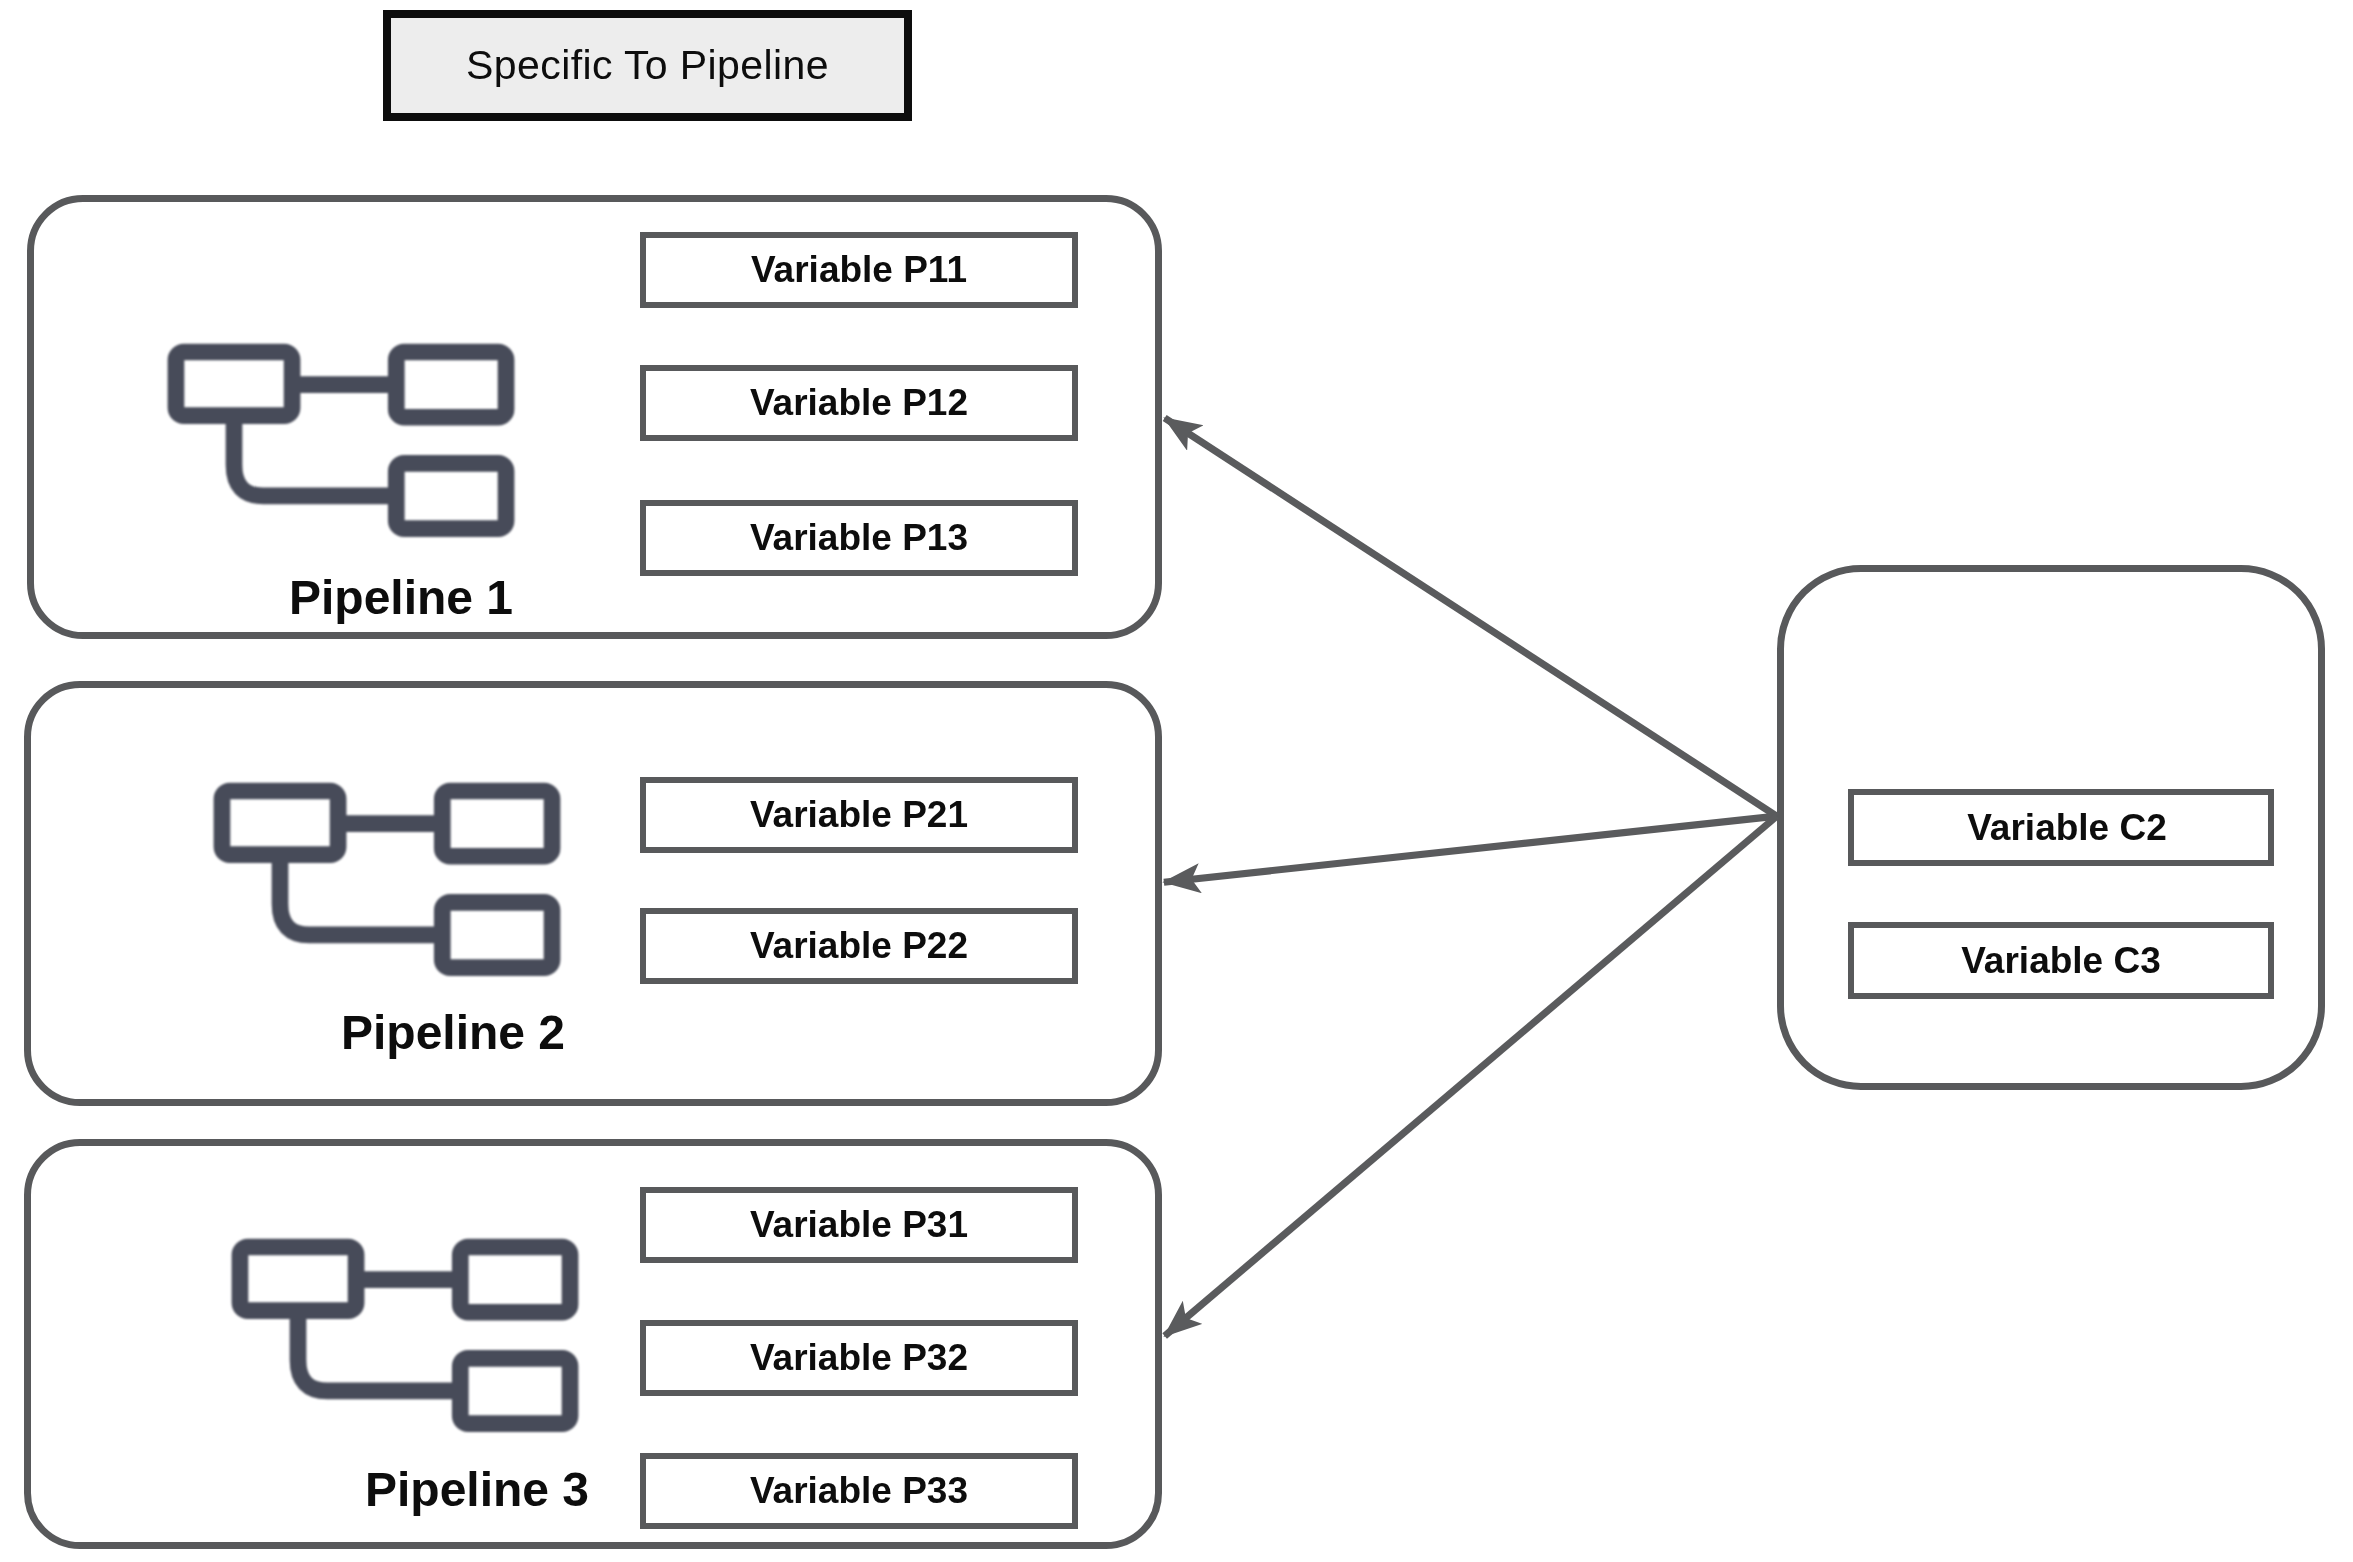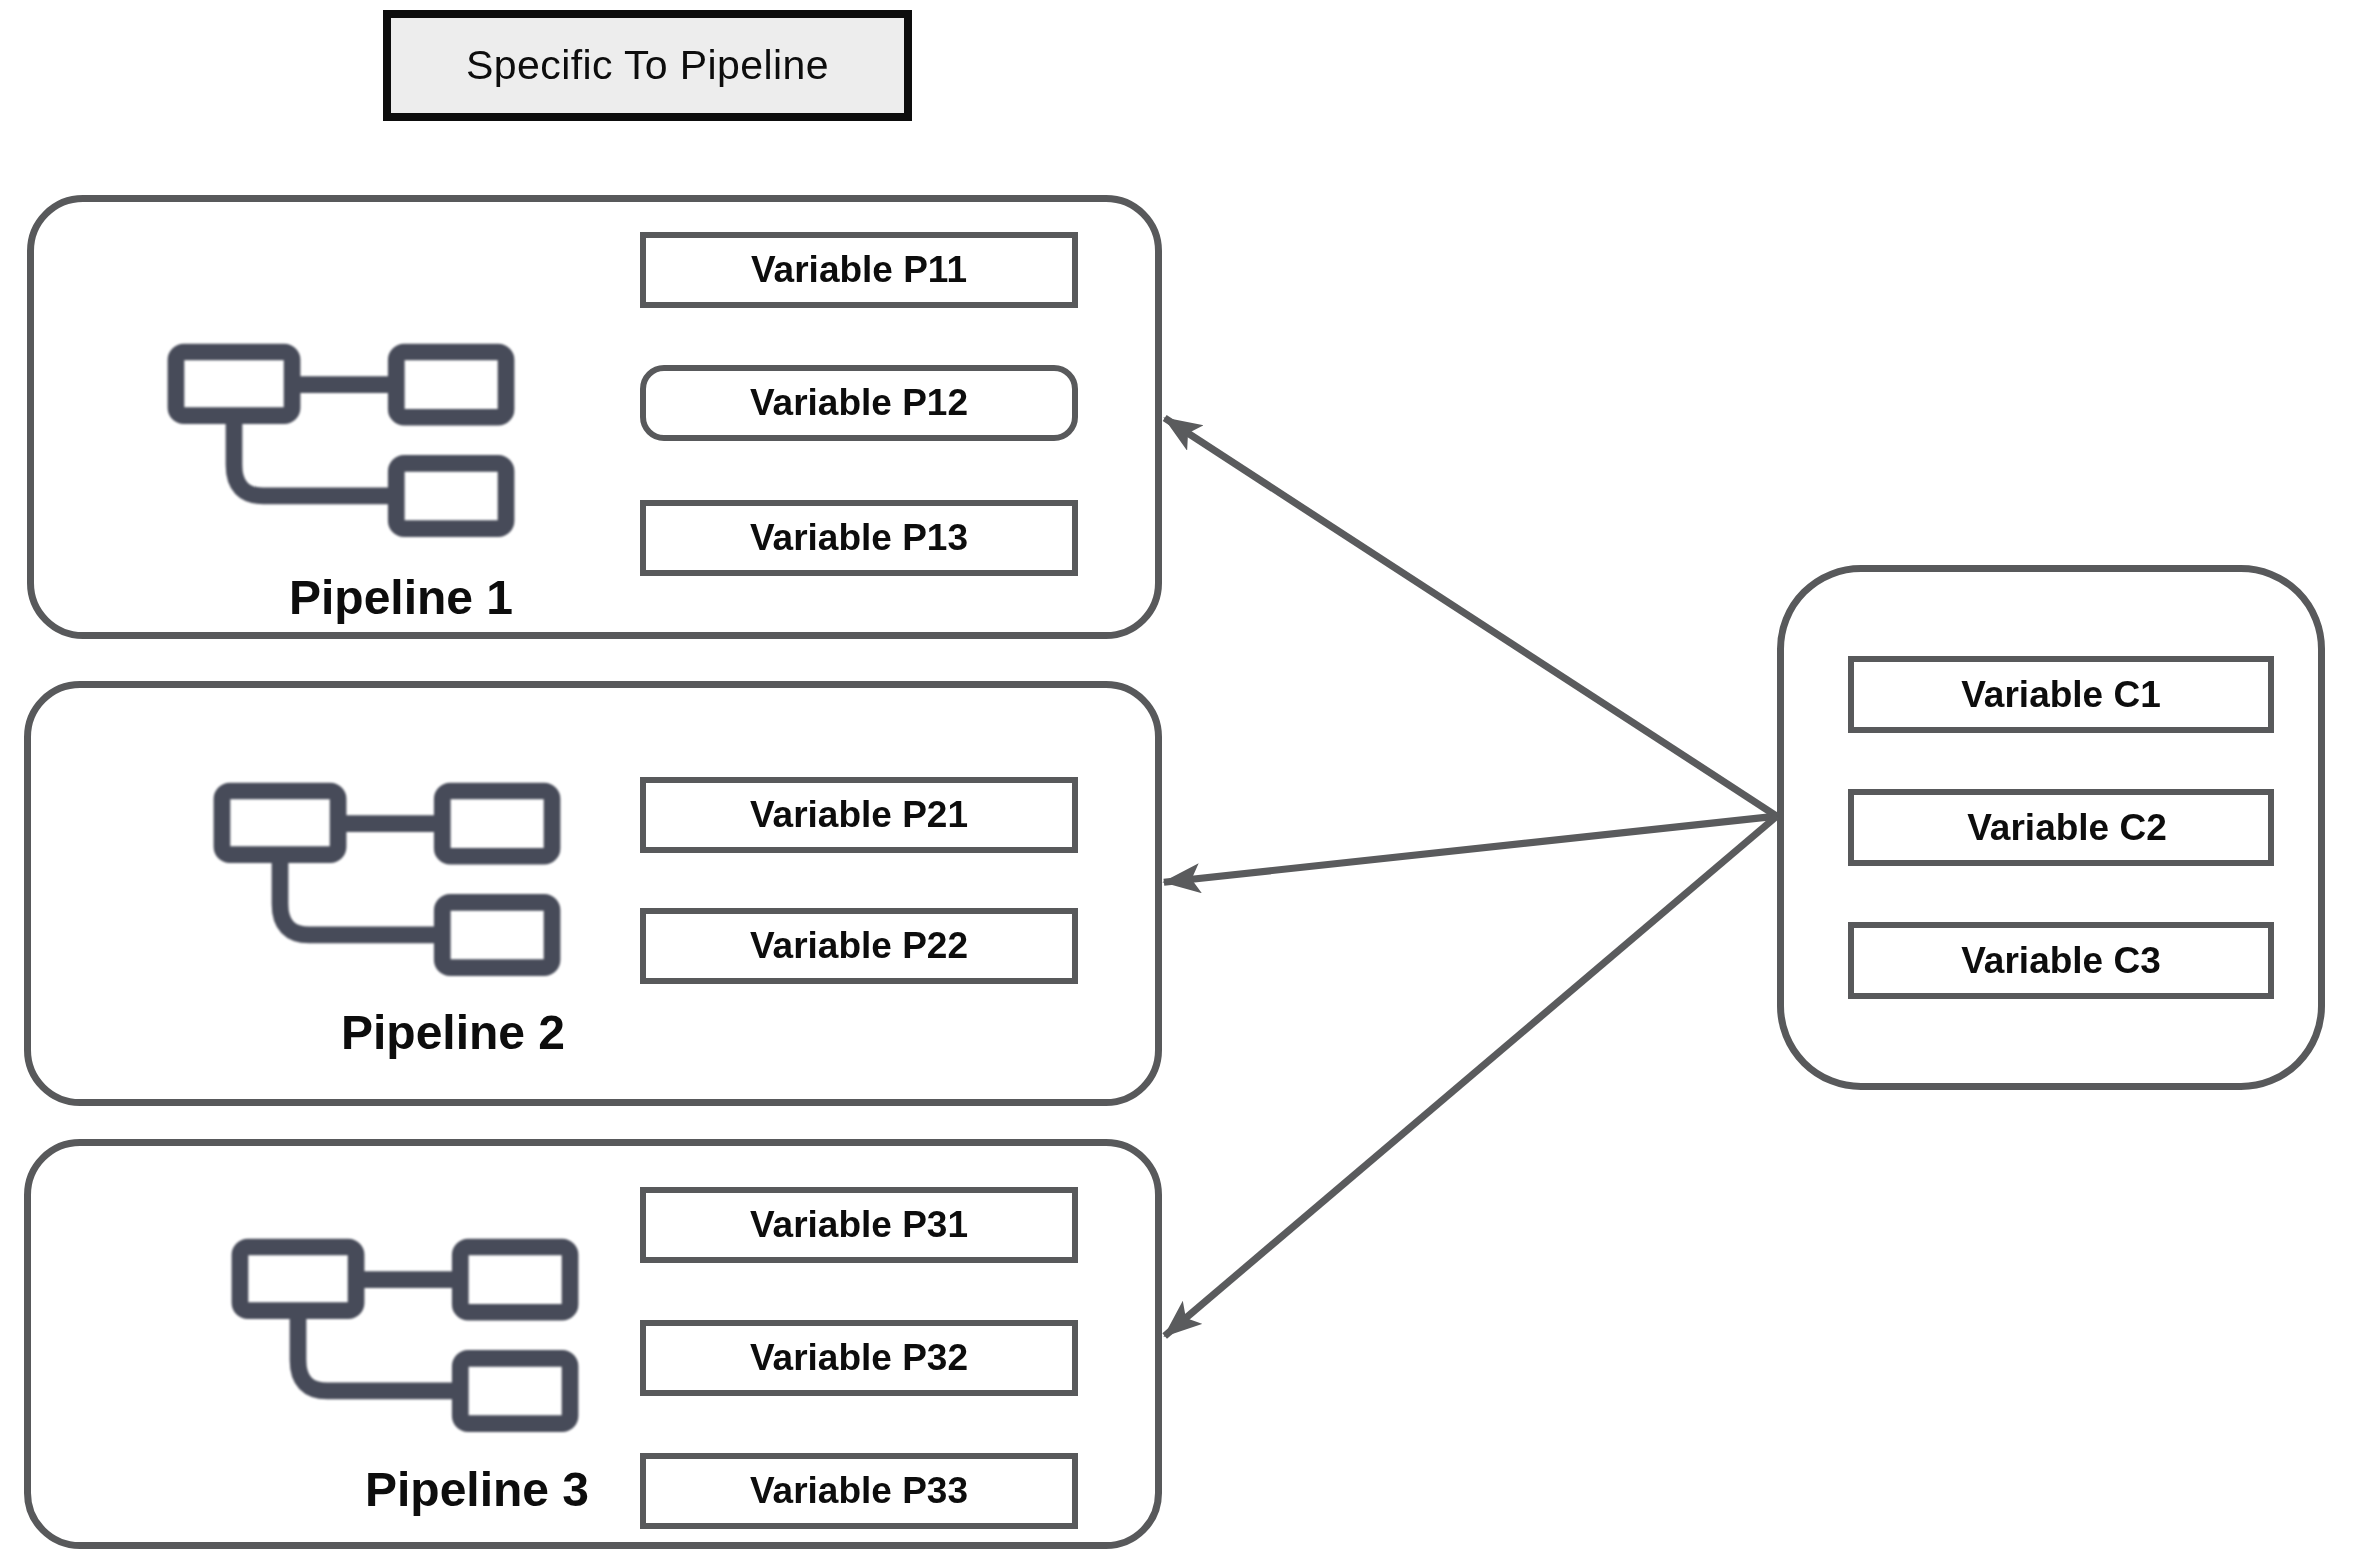--- a/index.html
+++ b/index.html
@@ -49,21 +49,21 @@
   .var-box{
     position:absolute;
     background:#fff;
     border:6.4px solid var(--box-border);
     display:flex;align-items:center;justify-content:center;
     font-size:37px;font-weight:700;color:var(--text);
   }
   .pipeline-box .var-box{width:438px;height:76px;}
   .common-box .var-box{width:426px;height:77px;}
   
-  #p1-v1{left:606px;top:29.5px;}  #p1-v2{left:606px;top:163px;border-radius:24px;} #p1-v3{left:606px;top:298px;}
+  #p1-v1{left:606px;top:29.5px;}  #p1-v2{left:606px;top:163px;} #p1-v3{left:606px;top:298px;}
   #p2-v1{left:609px;top:89px;} #p2-v2{left:609px;top:220px;}
   #p3-v1{left:609px;top:41px;}  #p3-v2{left:609px;top:174px;} #p3-v3{left:609px;top:307px;}
   
   #c-v1{left:64px;top:84px;} #c-v2{left:64px;top:217px;padding-left:12px;} #c-v3{left:64px;top:350px;}
   .pipeline-name{
     position:absolute;
     width:478px;height:45px;
     display:flex;align-items:center;justify-content:center;
     font-size:48px;font-weight:700;color:var(--text);
   }
@@ -134,21 +134,20 @@
       <rect x="287" y="10" width="138" height="82" rx="10"></rect>
       <rect x="287" y="150" width="138" height="82" rx="10"></rect>
     </svg>
     <div class="pipeline-name" id="p3-name">Pipeline 3</div>
     <div class="var-box" id="p3-v1">Variable P31</div>
     <div class="var-box" id="p3-v2">Variable P32</div>
     <div class="var-box" id="p3-v3">Variable P33</div>
   </div>
 
   <div class="common-box">
-    <div class="var-box" id="c-v1">Variable C1</div>
     <div class="var-box" id="c-v2">Variable C2</div>
     <div class="var-box" id="c-v3">Variable C3</div>
   </div>
 
   <svg id="arrows" viewBox="0 0 2957 1963">
     <defs>
       <marker id="arrowhead" markerUnits="userSpaceOnUse" markerWidth="52" markerHeight="42" refX="46" refY="19" orient="auto">
         <path d="M0,0 L48,19 L0,38 L11,19 Z"></path>
       </marker>
     </defs>

